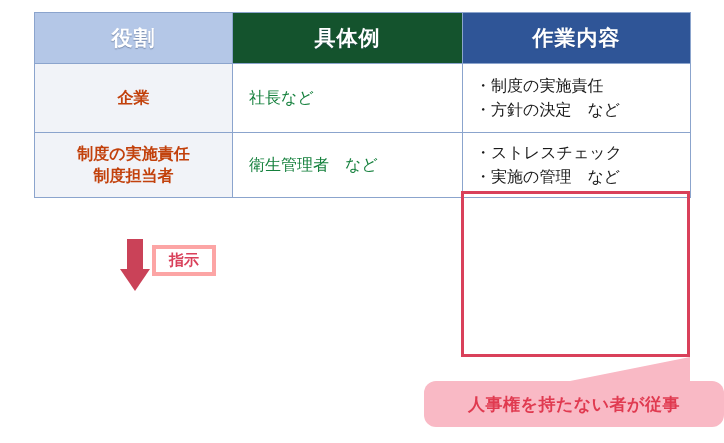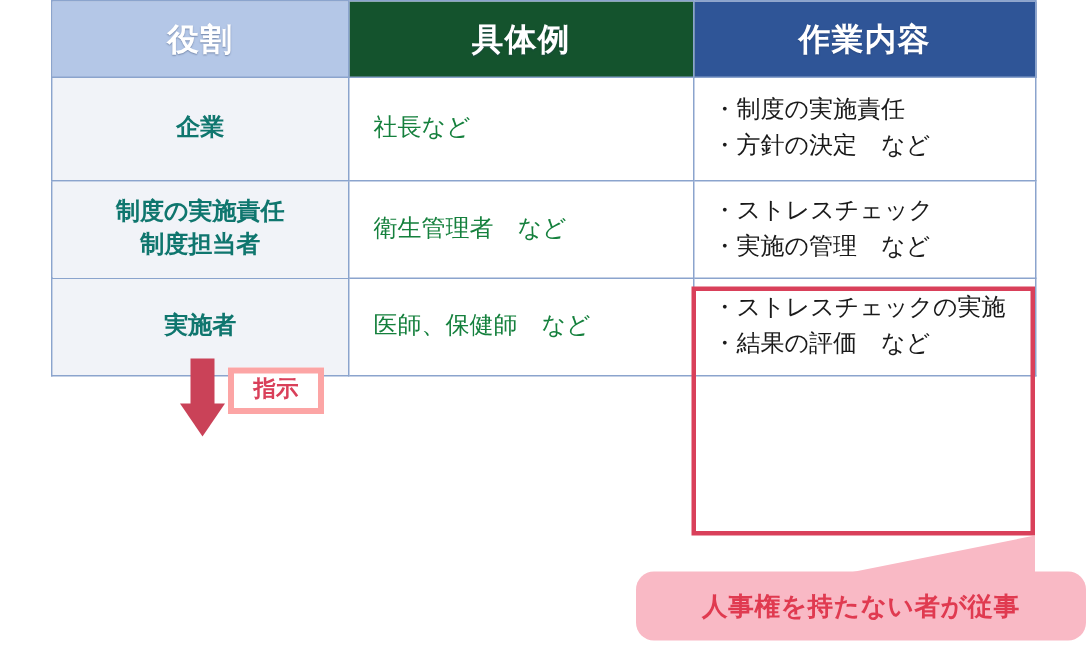--- a/index.html
+++ b/index.html
@@ -19,21 +19,21 @@
     position: absolute;
     left: 0; top: 0;
     width: 724px;
     height: 443px;
   }
 
   
   .role-table {
     position: absolute;
     left: 34px;
-    top: 0;
+    top: 12px;
     width: 656px;
     border-collapse: collapse;
     table-layout: fixed;
     font-family: Liberation Serif, serif;
   }
   .role-table col.c1 { width: 198px; }
   .role-table col.c2 { width: 230px; }
   .role-table col.c3 { width: 228px; }
 
   .role-table th, .role-table td {
@@ -52,21 +52,21 @@
     text-shadow: 0 1px 1px rgba(40,60,100,.45);
     border-color: #8ba4cd;
   }
   th.h1 { background: #b4c7e7; }
   th.h2 { background: #14532d; }
   th.h3 { background: #2f5597; }
 
   td.role-cell {
     background: #f1f3f8;
     text-align: center;
-    color: #0f766e;
+    color: #c2410c;
     font-weight: bold;
     font-size: 16px;
     line-height: 1.35;
     position: relative;
   }
   td.example-cell {
     background: #ffffff;
     color: #15803d;
     font-size: 16px;
     line-height: 1.45;
@@ -213,32 +213,20 @@
         </td>
         <td class="example-cell">
           <span class="line">衛生管理者　など</span>
         </td>
         <td class="task-cell">
           <span class="line">・ストレスチェック</span>
           <span class="line">・実施の管理　など</span>
         </td>
       </tr>
 
-      <tr class="r3">
-        <td class="role-cell">
-          <span class="line">実施者</span>
-        </td>
-        <td class="example-cell">
-          <span class="line">医師、保健師　など</span>
-        </td>
-        <td class="task-cell">
-          <span class="line">・ストレスチェックの実施</span>
-          <span class="line">・結果の評価　など</span>
-        </td>
-      </tr>
 
 
     </tbody>
   </table>
 
   <div class="red-box"></div>
 
   <div class="arrow-wrap">
     <div class="arrow-shaft"></div>
     <div class="arrow-head"></div>

